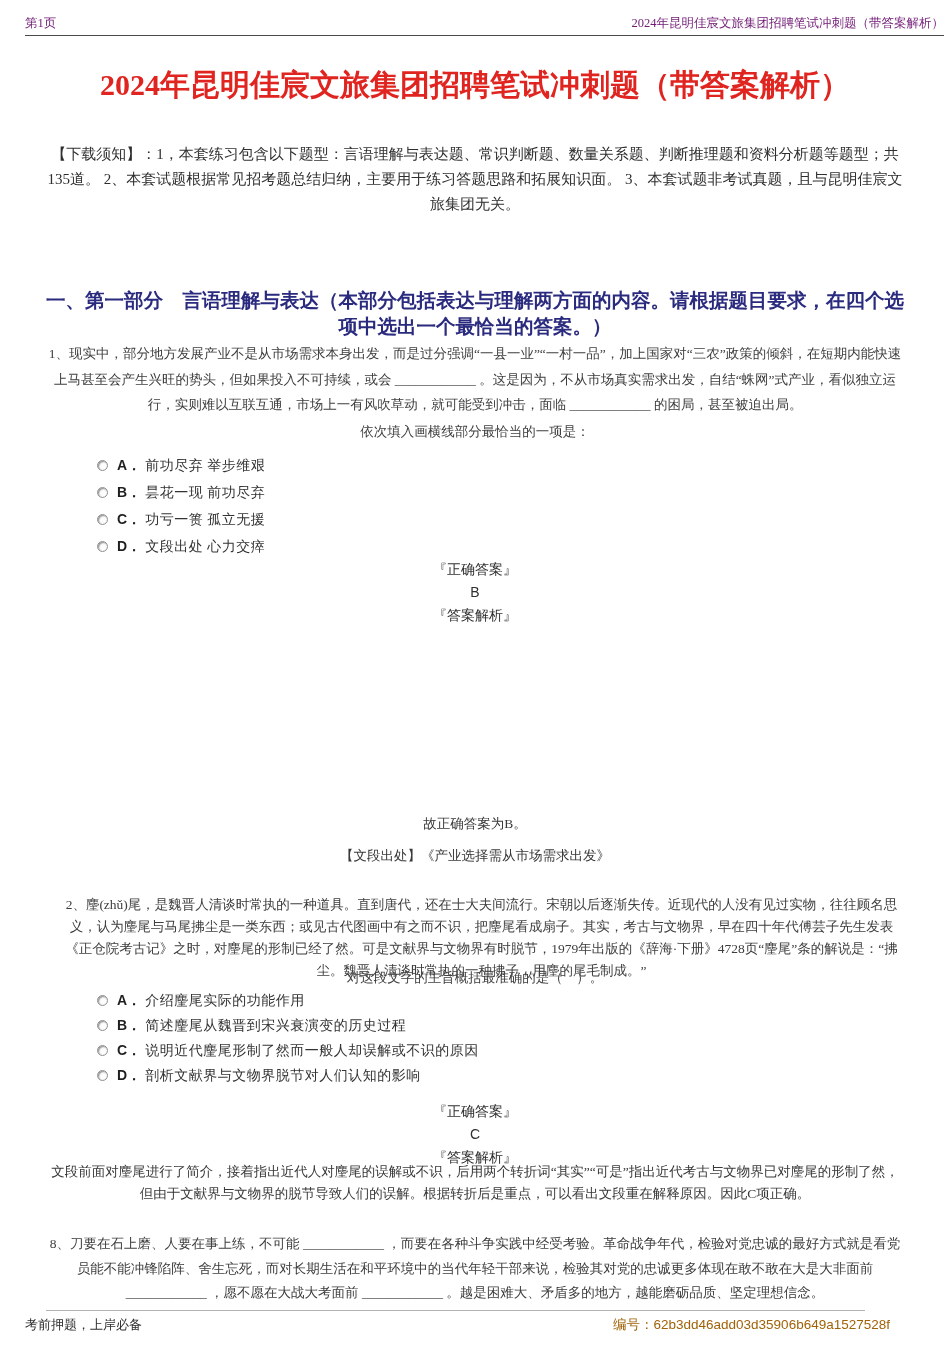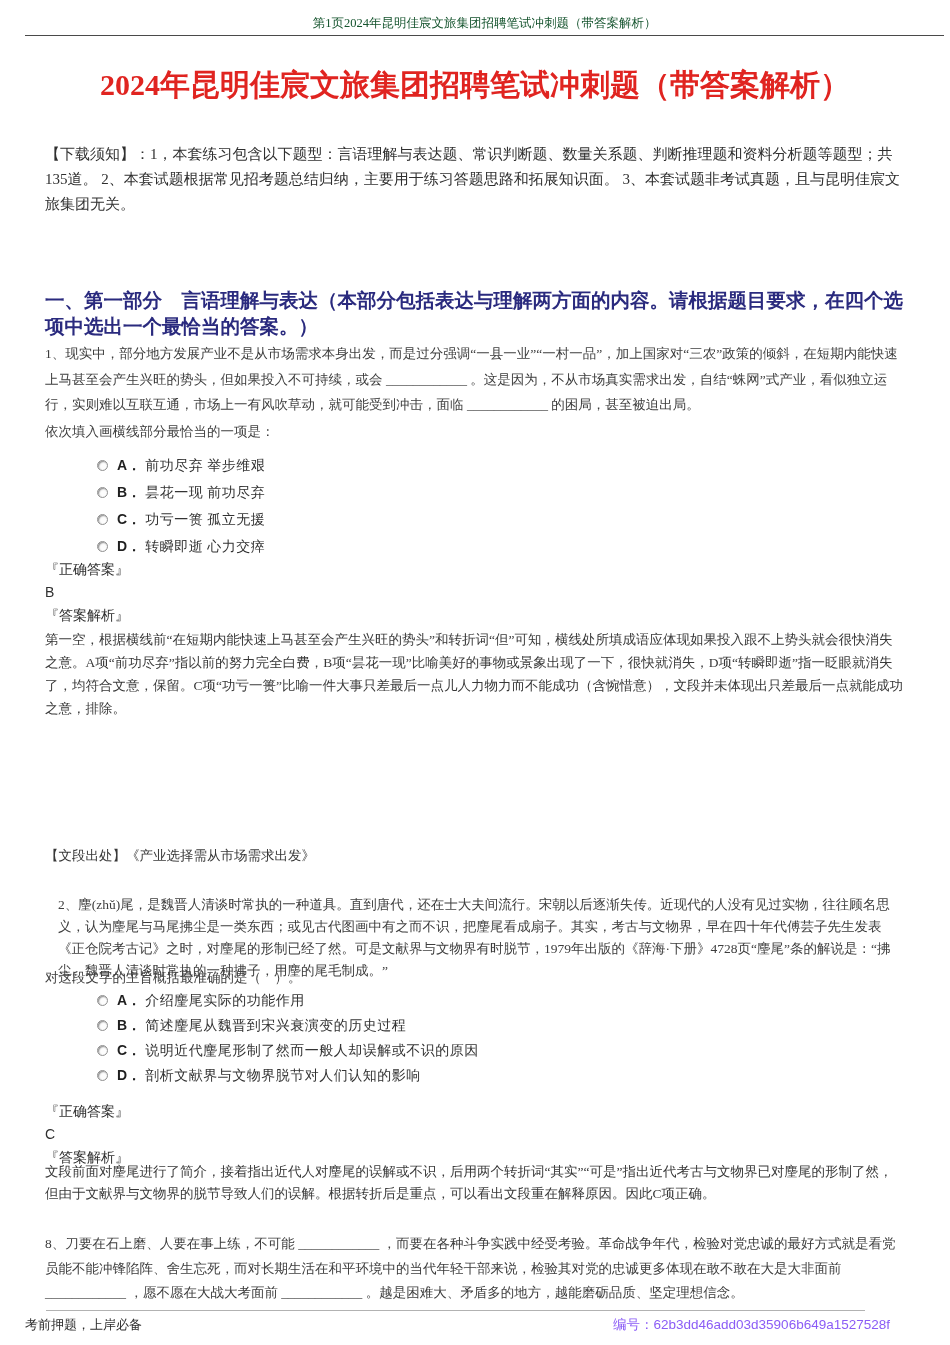--- a/index.html
+++ b/index.html
@@ -8,30 +8,30 @@
   }
   html,body{margin:0;padding:0;background:#ffffff;}
   .page{
     position:relative;
     width:950px;height:1345px;
     background:#ffffff;
     overflow:hidden;
     font-family:"Liberation Serif","DejaVu Serif",serif;
     color:#3c3c3c;
   }
-  .abs{position:absolute;left:45px;right:45px;}
+  .abs{position:absolute;left:45px;right:45px;text-align:center;}
   p{margin:0;}
 
   
   .header{
     position:absolute;top:0;left:25px;right:6px;
     padding:15px 0 3px;
     border-bottom:1px solid #4a4a4a;
-    display:flex;justify-content:center;align-items:flex-end;
-    font-size:12.5px;color:#14532d;
+    display:flex;justify-content:space-between;align-items:flex-end;
+    font-size:12.5px;color:#701a75;
   }
 
   
   .title{
     top:44px;text-align:center;
     font-size:30px;font-weight:bold;line-height:42px;
     color:var(--title-red);
   }
 
   .notice{top:142px;font-size:15px;line-height:25px;color:#2f2f2f;}
@@ -84,21 +84,21 @@
 
   #q3-stem{top:1232px;line-height:24.5px;}
 
   
   .footer-line{position:absolute;left:46px;right:85px;bottom:34px;border-top:1px solid #b2b2b2;}
   .footer{
     position:absolute;left:25px;right:60px;bottom:11px;
     display:flex;justify-content:space-between;align-items:flex-end;
     font-size:13px;color:#2e2e2e;
   }
-  .footer-serial{font-family:"Liberation Sans","DejaVu Sans",sans-serif;font-size:13.5px;color:#8b5cf6;}
+  .footer-serial{font-family:"Liberation Sans","DejaVu Sans",sans-serif;font-size:13.5px;color:#a16207;}
 </style>
 </head>
 <body>
 
 <div class="page">
 
   <div class="header">
     <span>第1页</span>
     <span>2024年昆明佳宸文旅集团招聘笔试冲刺题（带答案解析）</span>
   </div>
@@ -124,31 +124,31 @@
       <span class="opt-text">昙花一现 前功尽弃</span>
     </div>
     <div class="opt">
       <span class="radio"></span>
       <span class="letter">C．</span>
       <span class="opt-text">功亏一篑 孤立无援</span>
     </div>
     <div class="opt">
       <span class="radio"></span>
       <span class="letter">D．</span>
-      <span class="opt-text">转瞬即逝 心力交瘁</span>
+      <span class="opt-text">文段出处 心力交瘁</span>
     </div>
   </div>
 
   <div class="abs ansblock" id="q1-answer">
     <p>『正确答案』</p>
     <p class="ans-letter">B</p>
     <p>『答案解析』</p>
   </div>
 
-  <p class="abs para" id="q1-analysis-1">第一空，根据横线前“在短期内能快速上马甚至会产生兴旺的势头”和转折词“但”可知，横线处所填成语应体现如果投入跟不上势头就会很快消失之意。A项“前功尽弃”指以前的努力完全白费，B项“昙花一现”比喻美好的事物或景象出现了一下，很快就消失，D项“转瞬即逝”指一眨眼就消失了，均符合文意，保留。C项“功亏一篑”比喻一件大事只差最后一点儿人力物力而不能成功（含惋惜意），文段并未体现出只差最后一点就能成功之意，排除。</p>
+  <p class="abs para" id="q1-conclusion">故正确答案为B。</p>
   <p class="abs para" id="q1-source">【文段出处】《产业选择需从市场需求出发》</p>
 
   <p class="abs stem" id="q2-stem">2、麈(zhǔ)尾，是魏晋人清谈时常执的一种道具。直到唐代，还在士大夫间流行。宋朝以后逐渐失传。近现代的人没有见过实物，往往顾名思义，认为麈尾与马尾拂尘是一类东西；或见古代图画中有之而不识，把麈尾看成扇子。其实，考古与文物界，早在四十年代傅芸子先生发表《正仓院考古记》之时，对麈尾的形制已经了然。可是文献界与文物界有时脱节，1979年出版的《辞海·下册》4728页“麈尾”条的解说是：“拂尘。魏晋人清谈时常执的一种拂子，用麈的尾毛制成。”</p>
   <p class="abs prompt" id="q2-prompt">对这段文字的主旨概括最准确的是（　）。</p>
 
   <div class="abs options" id="q2-options">
     <div class="opt">
       <span class="radio"></span>
       <span class="letter">A．</span>
       <span class="opt-text">介绍麈尾实际的功能作用</span>

